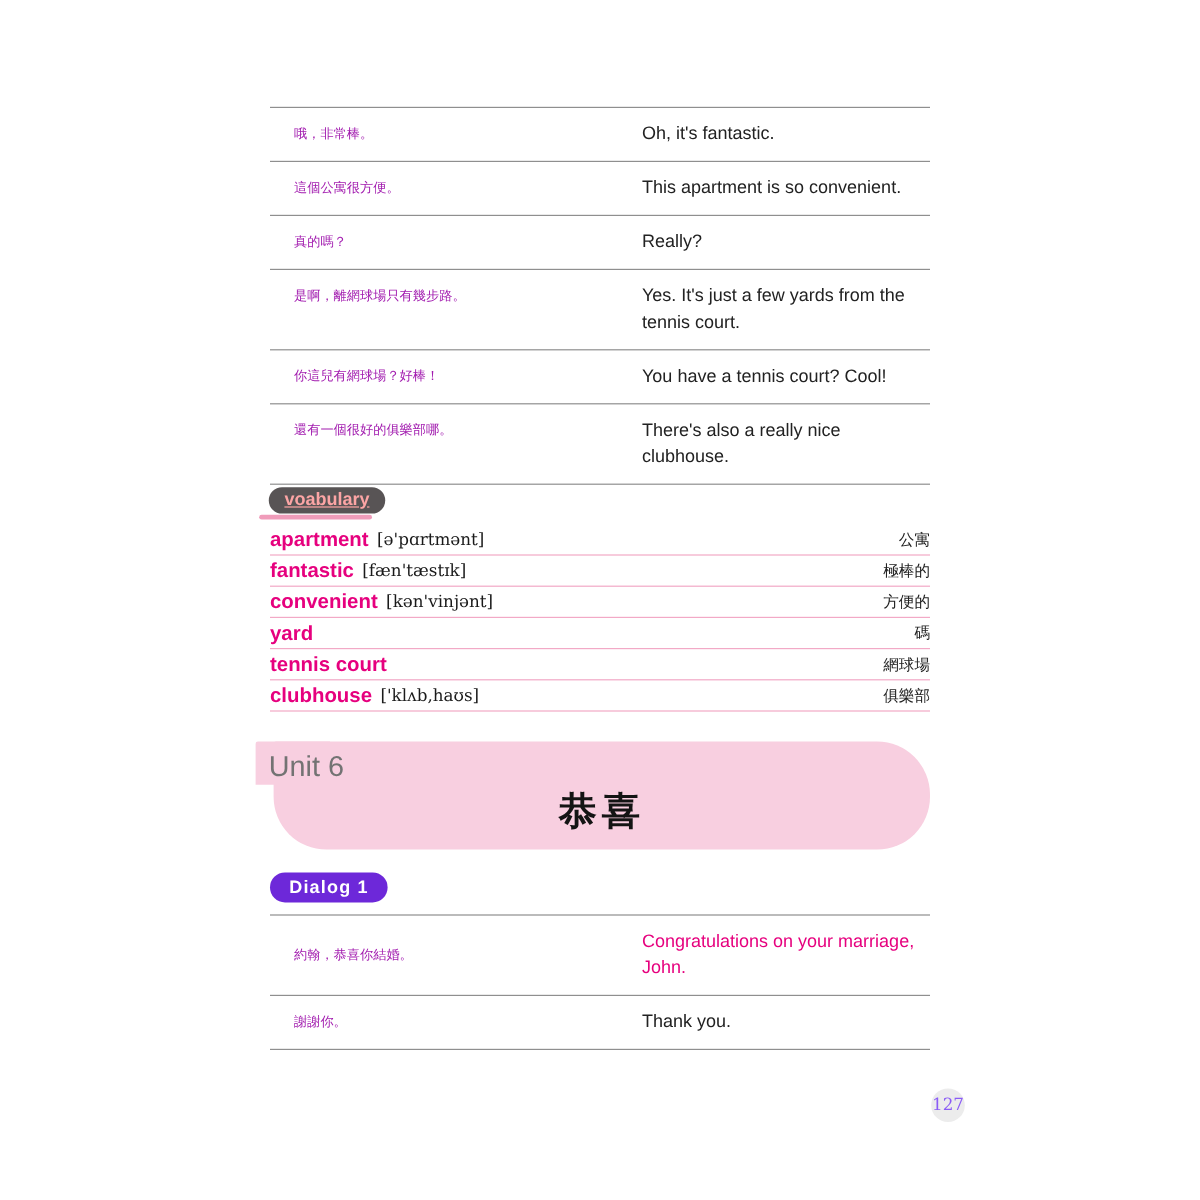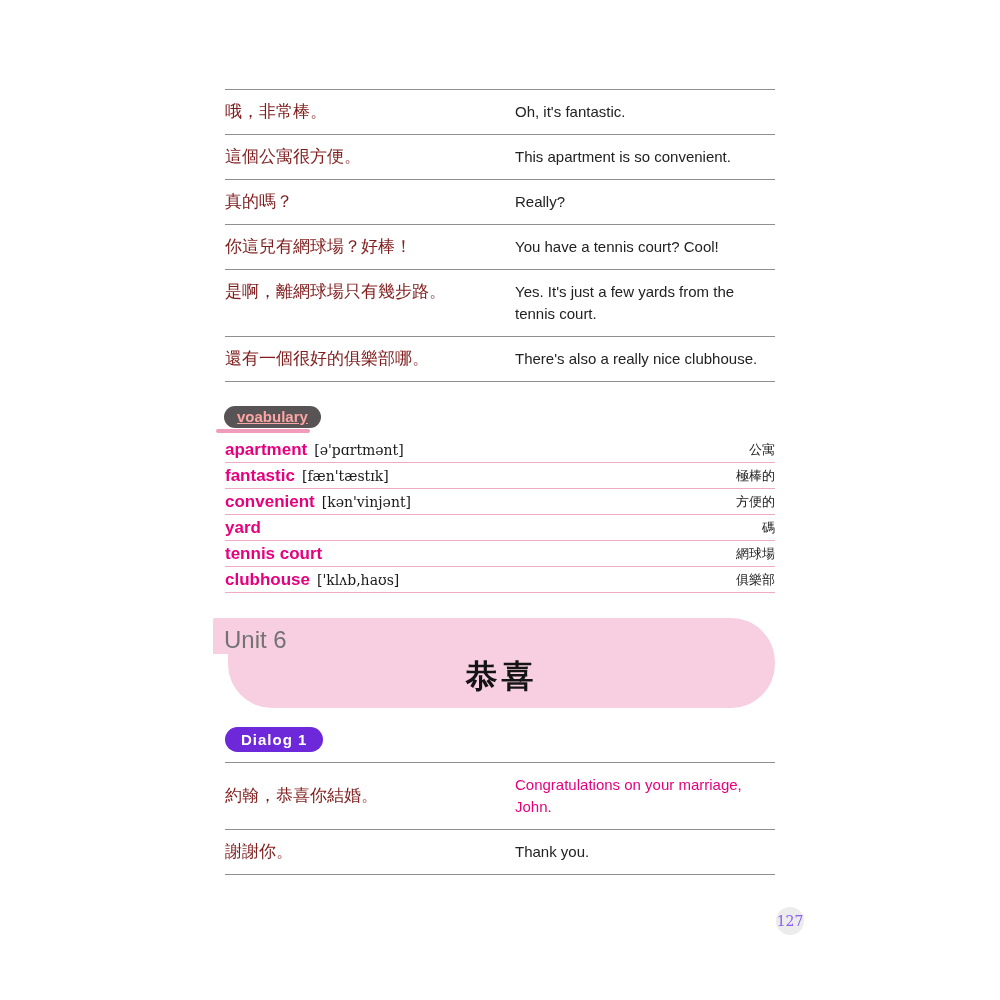--- a/index.html
+++ b/index.html
@@ -5,21 +5,21 @@
   html,body{margin:0;padding:0;}
   body{
     width:1000px;height:1000px;position:relative;background:#ffffff;
     font-family:"Liberation Sans", sans-serif;color:#1f1f1f;overflow:hidden;
   }
   
   .dtable{position:absolute;left:225px;width:550px;border-top:1px solid #8f8f8f;}
   #top-table{top:89px;}
   #bottom-table{top:762px;}
   .trow{display:flex;border-bottom:1px solid #8f8f8f;padding:11px 0;align-items:flex-start;}
-  .trow .zh{flex:0 0 290px;font-size:17px;line-height:22px;color:#7f1d1d;}
+  .trow .zh{flex:0 0 290px;font-size:11px;line-height:22px;color:#a21caf;margin-left:20px;}
   .trow .en{flex:1;font-size:15px;line-height:22px;color:#222;}
   .trow.center-left{align-items:center;}
   .en.magenta{color:#e6007e;}
   
   #vocab{position:absolute;left:225px;top:406px;width:550px;}
   .vbadge-wrap{position:relative;height:31px;}
   .vbadge{position:absolute;left:-1px;top:0;background:#585455;color:#fca5a5;
     font-weight:bold;font-size:15px;line-height:14px;padding:4px 13px;border-radius:12px;text-decoration:underline;}
   .vbar{position:absolute;left:-9px;top:23px;width:94px;height:4px;background:#f09cba;border-radius:2px;}
   .vrow{display:flex;align-items:center;height:25px;border-bottom:1px solid #f2a9c6;}
@@ -52,26 +52,26 @@
   </div>
   <div class="trow">
     <div class="zh">這個公寓很方便。</div>
     <div class="en">This apartment is so convenient.</div>
   </div>
   <div class="trow">
     <div class="zh">真的嗎？</div>
     <div class="en">Really?</div>
   </div>
   <div class="trow">
+    <div class="zh">是啊，離網球場只有幾步路。</div>
+    <div class="en">Yes. It's just a few yards from the tennis court.</div>
+  </div>
+  <div class="trow">
     <div class="zh">你這兒有網球場？好棒！</div>
     <div class="en">You have a tennis court? Cool!</div>
-  </div>
-  <div class="trow">
-    <div class="zh">是啊，離網球場只有幾步路。</div>
-    <div class="en">Yes. It's just a few yards from the tennis court.</div>
   </div>
   <div class="trow">
     <div class="zh">還有一個很好的俱樂部哪。</div>
     <div class="en">There's also a really nice clubhouse.</div>
   </div>
 </div>
 
 <div id="vocab">
   <div class="vbadge-wrap">
     <div class="vbar"></div>

